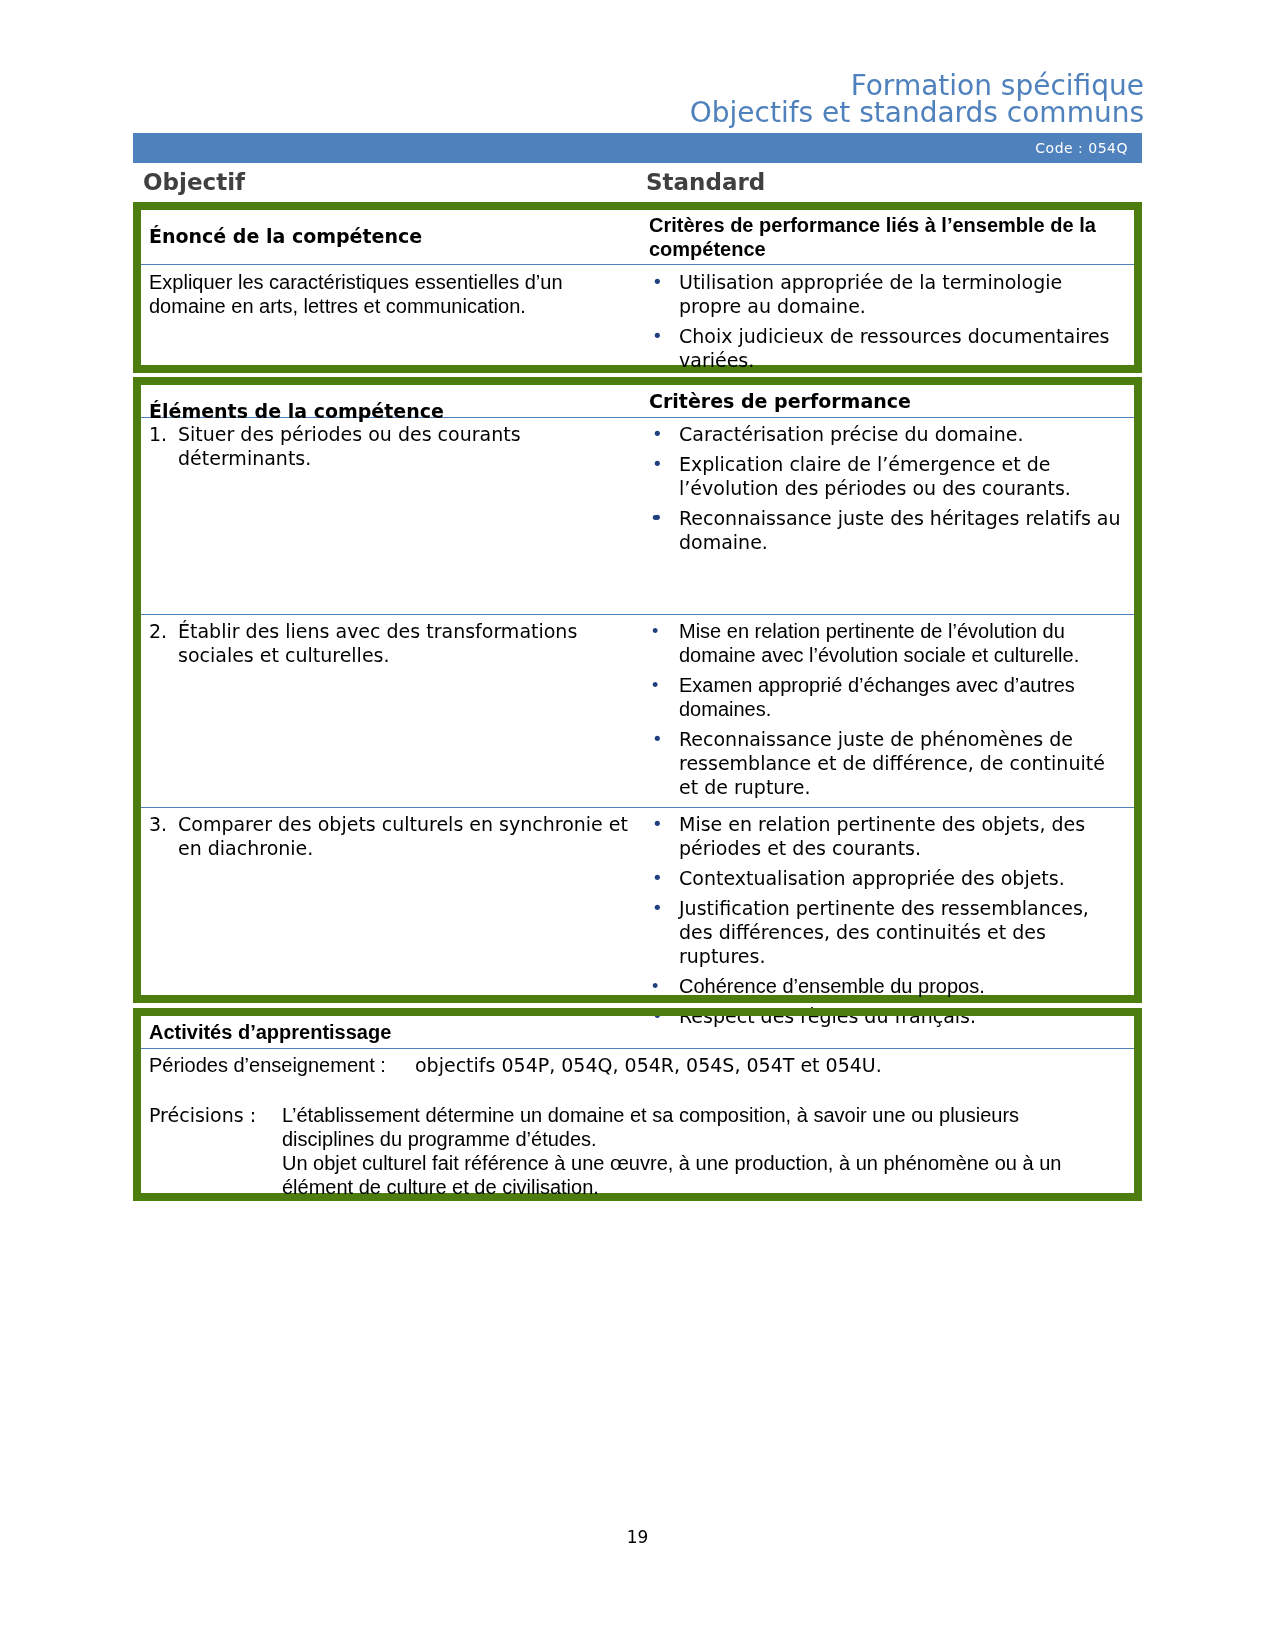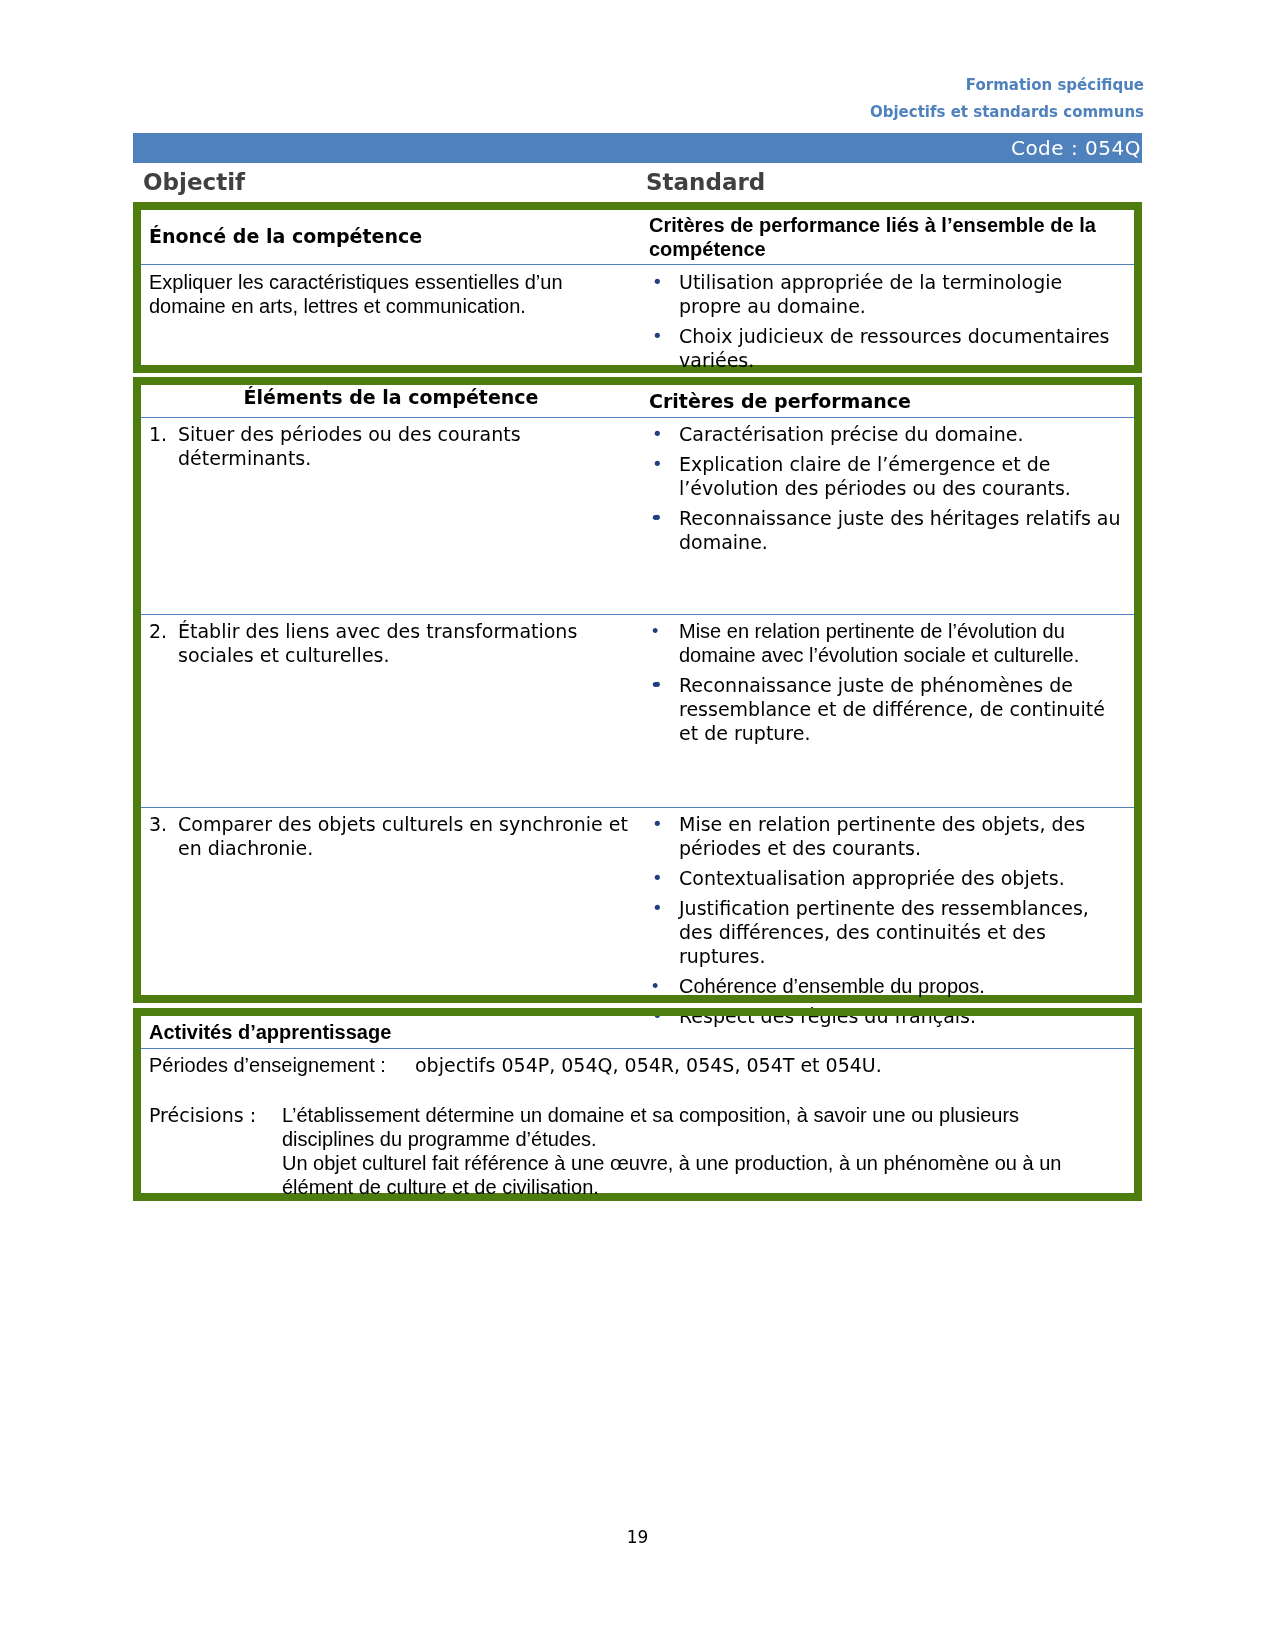--- a/index.html
+++ b/index.html
@@ -1,18 +1,18 @@
 <!DOCTYPE html>
 <html><head>
 <meta charset="utf-8">
 <style>
   html, body { margin: 0; padding: 0; background: #ffffff; }
   body { width: 1275px; height: 1650px; position: relative; font-family: "DejaVu Sans", sans-serif; color: #000; }
-  .header-right { position: absolute; right: 131px; top: 72px; text-align: right; color: #4f81bd; font-family: "DejaVu Sans", sans-serif; font-size: 15px; line-height: 27px; font-weight: 700; }
-  .code-bar { position: absolute; left: 133px; top: 133px; width: 1009px; height: 30px; background: #4f81bd; color: #fff; font-size: 20px; text-align: right; box-sizing: border-box; padding-right: 1px; line-height: 30px; letter-spacing: 0.5px; }
+  .header-right { position: absolute; right: 131px; top: 72px; text-align: right; color: #4f81bd; font-family: "DejaVu Sans", sans-serif; font-size: 28px; line-height: 27px; font-weight: 400; }
+  .code-bar { position: absolute; left: 133px; top: 133px; width: 1009px; height: 30px; background: #4f81bd; color: #fff; font-size: 14px; text-align: right; box-sizing: border-box; padding-right: 14px; line-height: 30px; letter-spacing: 0.5px; }
   .col-head { position: absolute; top: 165px; font-weight: bold; color: #404040; font-size: 23px; line-height: 34px; }
   .col-head.obj { left: 143px; }
   .col-head.std { left: 646px; }
   .box { position: absolute; left: 133px; width: 1009px; border: 8px solid #4d7c0f; box-sizing: border-box; }
   .row { display: flex; border-top: 1px solid #4f81bd; }
   .row:first-child { border-top: none; }
   .cell-l { width: 500px; box-sizing: border-box; padding: 4px 8px; }
   .cell-r { flex: 1; box-sizing: border-box; padding: 4px 8px; }
   .hdr { font-weight: bold; font-size: 19px; line-height: 24px; }
   .hdr.ls { font-family: "Liberation Sans", sans-serif; }
@@ -52,21 +52,21 @@
       <ul>
         <li><span class="bullet">•</span><span>Utilisation appropriée de la terminologie propre au domaine.</span></li>
         <li><span class="bullet">•</span><span>Choix judicieux de ressources documentaires variées.</span></li>
       </ul>
     </div>
   </div>
 </div>
 
 <div class="box" style="top:377px; height:626px;">
   <div class="row" style="height:32px;">
-    <div class="cell-l hdr" style="padding-top:0;text-align:center;">Éléments de la compétence</div>
+    <div class="cell-l hdr" style="padding-top:14px;">Éléments de la compétence</div>
     <div class="cell-r hdr" style="padding-top:4px;">Critères de performance</div>
   </div>
   <div class="row" style="height:196px;">
     <div class="cell-l">
       <div class="num-item">
         <span class="n">1.</span>
           <span>Situer des périodes ou des courants déterminants.</span>
       </div>
     </div>
     <div class="cell-r">
@@ -81,21 +81,21 @@
   <div class="row" style="height:192px;">
     <div class="cell-l">
       <div class="num-item">
         <span class="n">2.</span>
           <span>Établir des liens avec des transformations sociales et culturelles.</span>
       </div>
     </div>
     <div class="cell-r">
       <ul>
         <li class="ls"><span class="bullet">•</span><span>Mise en relation pertinente de l’évolution du domaine avec l’évolution sociale et culturelle.</span></li>
-        <li class="ls"><span class="bullet">•</span></li>
+        <li class="ls"><span class="bullet">•</span><span>Examen approprié d’échanges avec d’autres domaines.</span></li>
         <li><span class="bullet">•</span><span>Reconnaissance juste de phénomènes de ressemblance et de différence, de continuité et de rupture.</span></li>
       </ul>
     </div>
   </div>
   <div class="row" style="flex:1;">
     <div class="cell-l">
       <div class="num-item">
         <span class="n">3.</span>
           <span>Comparer des objets culturels en synchronie et en diachronie.</span>
       </div>

